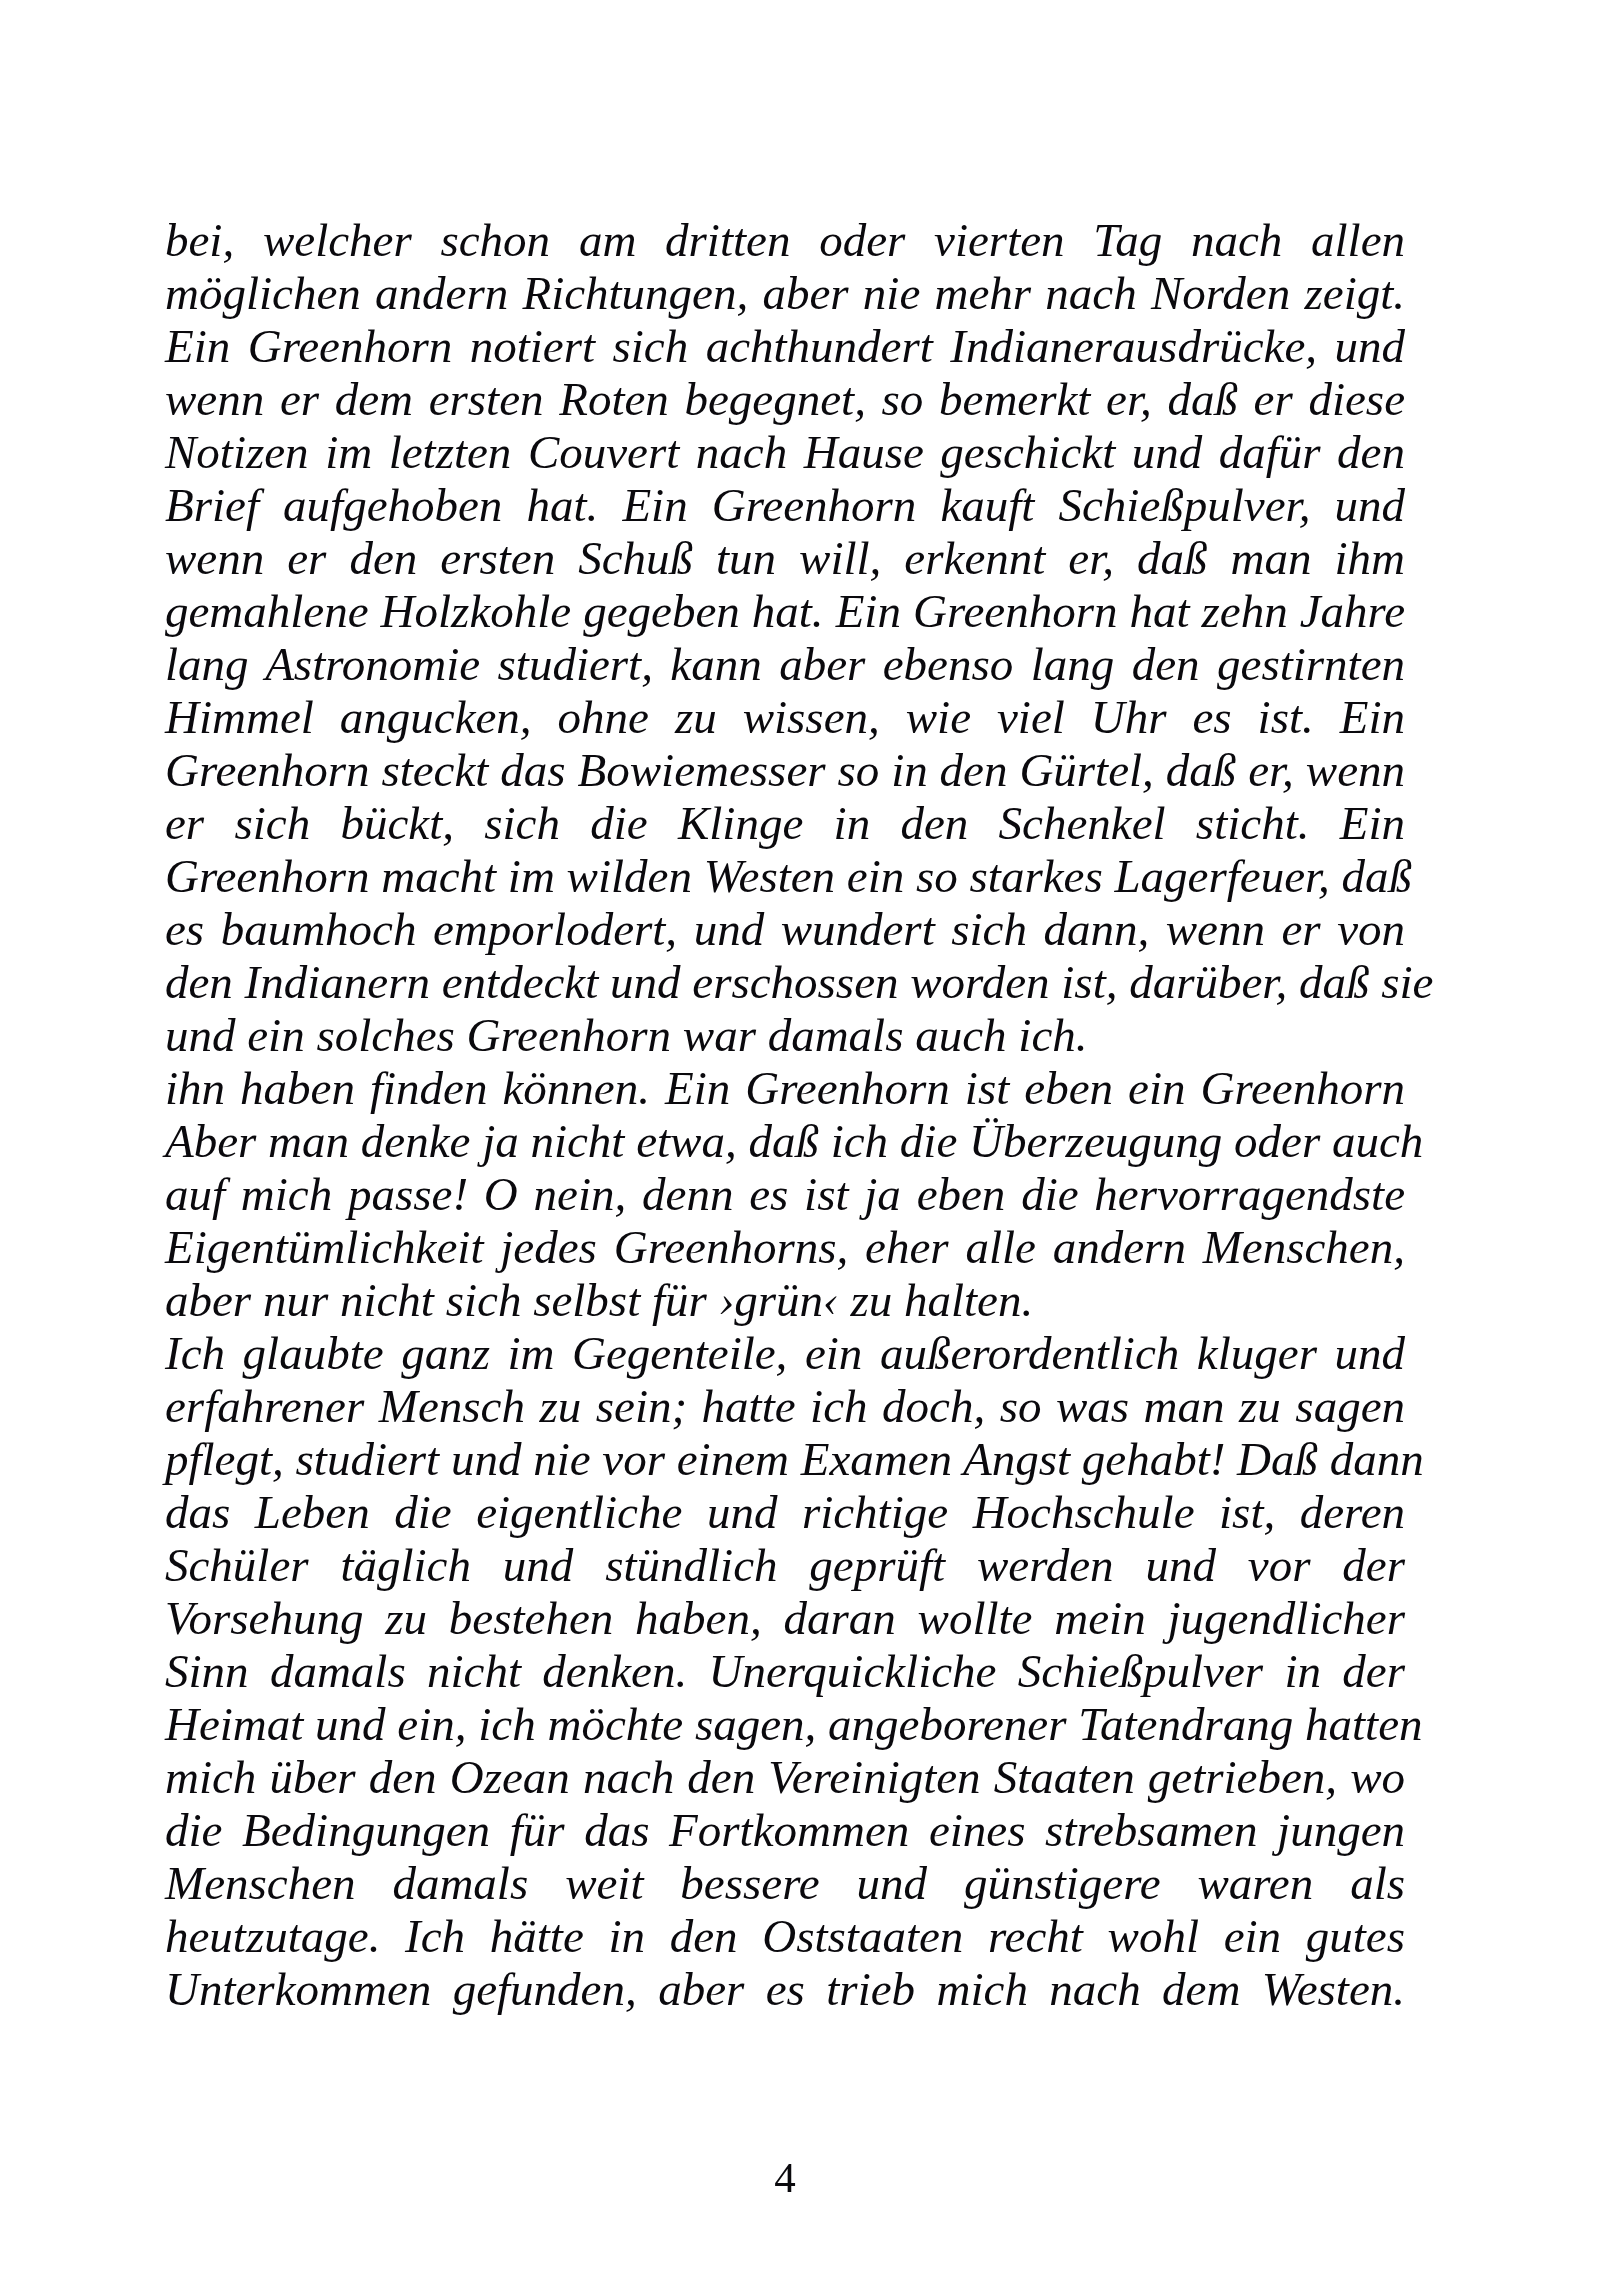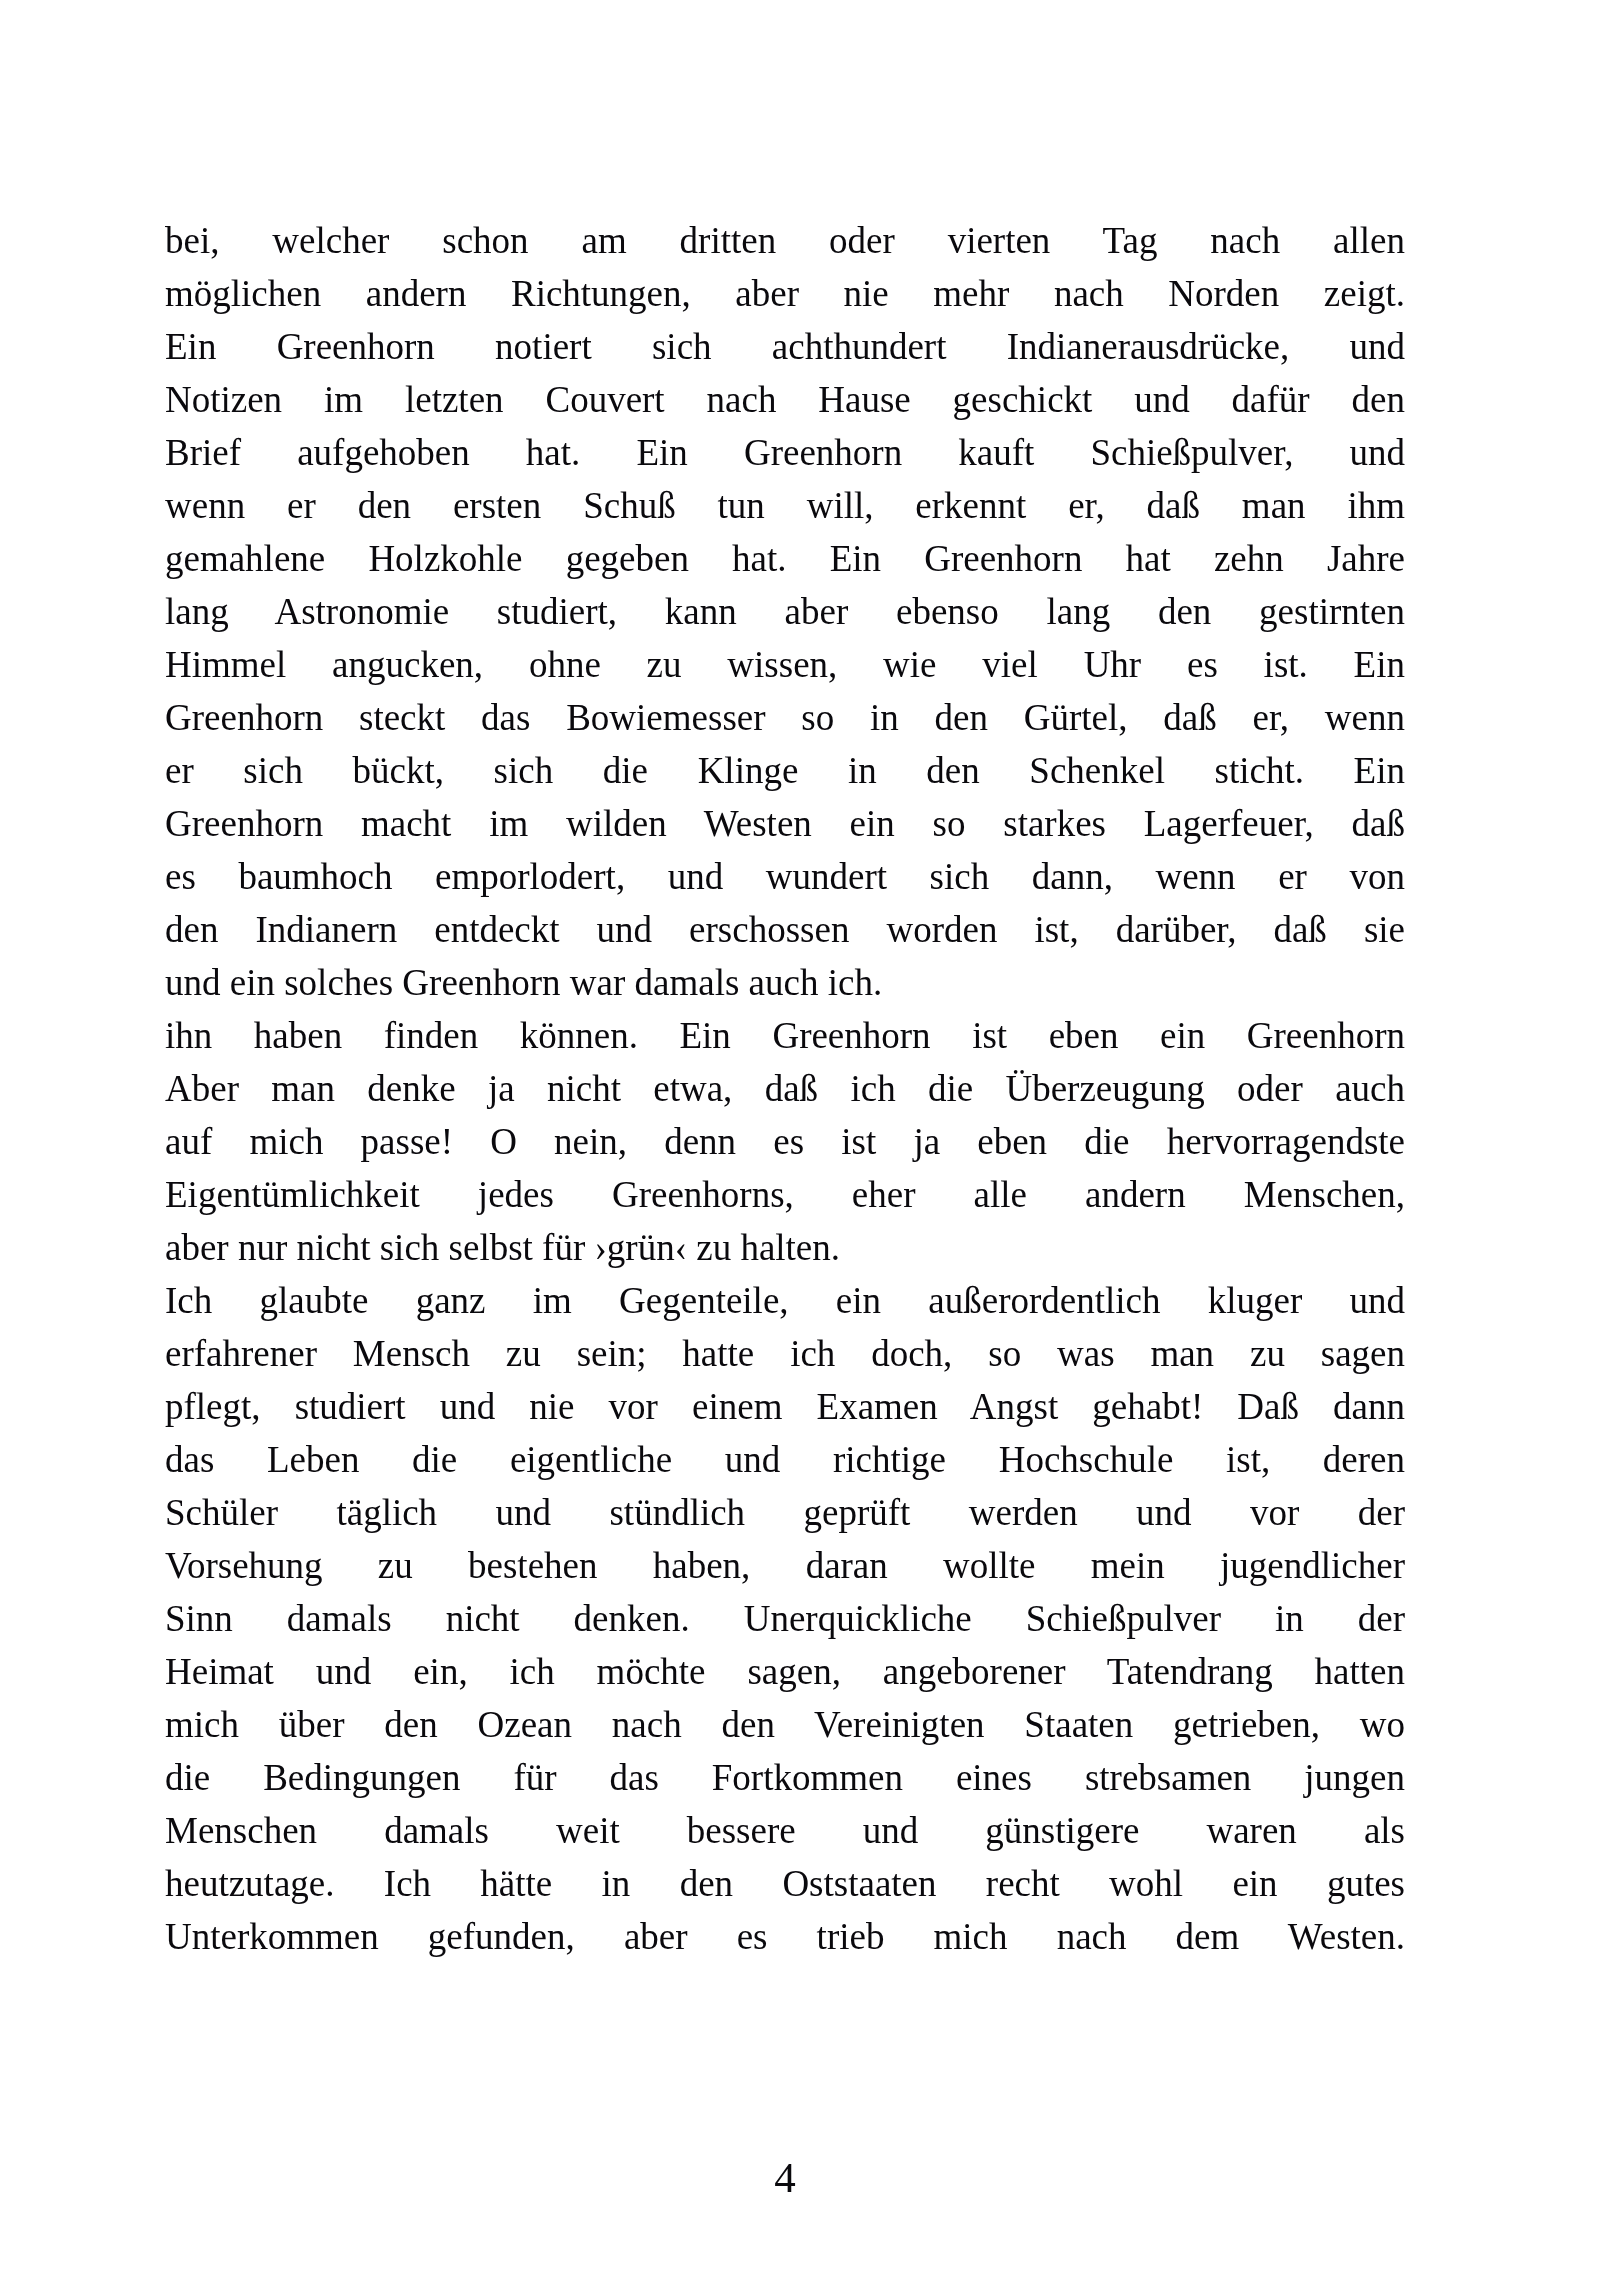--- a/index.html
+++ b/index.html
@@ -20,22 +20,23 @@
     left: 0; top: 0;
     width: 1618px;
     height: 2295px;
     background: #ffffff;
   }
   .text-block {
     position: absolute;
     left: 165px;
     top: 214px;
     width: 1240px;
-    font-size: 37px;
+    font-size: 47px;
     line-height: 53px;
+    font-style: italic;
   }
   .line {
     display: block;
     height: 53px;
     white-space: nowrap;
     text-align: justify;
     text-align-last: justify;
   }
   .line.last {
     text-align: left;
@@ -54,20 +55,21 @@
 </head>
 <body>
 
 <div class="page">
   <div class="text-block">
 
     <div>
       <span class="line">bei, welcher schon am dritten oder vierten Tag nach allen</span>
       <span class="line">möglichen andern Richtungen, aber nie mehr nach Norden zeigt.</span>
       <span class="line">Ein Greenhorn notiert sich achthundert Indianerausdrücke, und</span>
+      <span class="line">wenn er dem ersten Roten begegnet, so bemerkt er, daß er diese</span>
       <span class="line">Notizen im letzten Couvert nach Hause geschickt und dafür den</span>
       <span class="line">Brief aufgehoben hat. Ein Greenhorn kauft Schießpulver, und</span>
       <span class="line">wenn er den ersten Schuß tun will, erkennt er, daß man ihm</span>
       <span class="line">gemahlene Holzkohle gegeben hat. Ein Greenhorn hat zehn Jahre</span>
       <span class="line">lang Astronomie studiert, kann aber ebenso lang den gestirnten</span>
       <span class="line">Himmel angucken, ohne zu wissen, wie viel Uhr es ist. Ein</span>
       <span class="line">Greenhorn steckt das Bowiemesser so in den Gürtel, daß er, wenn</span>
       <span class="line">er sich bückt, sich die Klinge in den Schenkel sticht. Ein</span>
       <span class="line">Greenhorn macht im wilden Westen ein so starkes Lagerfeuer, daß</span>
       <span class="line">es baumhoch emporlodert, und wundert sich dann, wenn er von</span>

